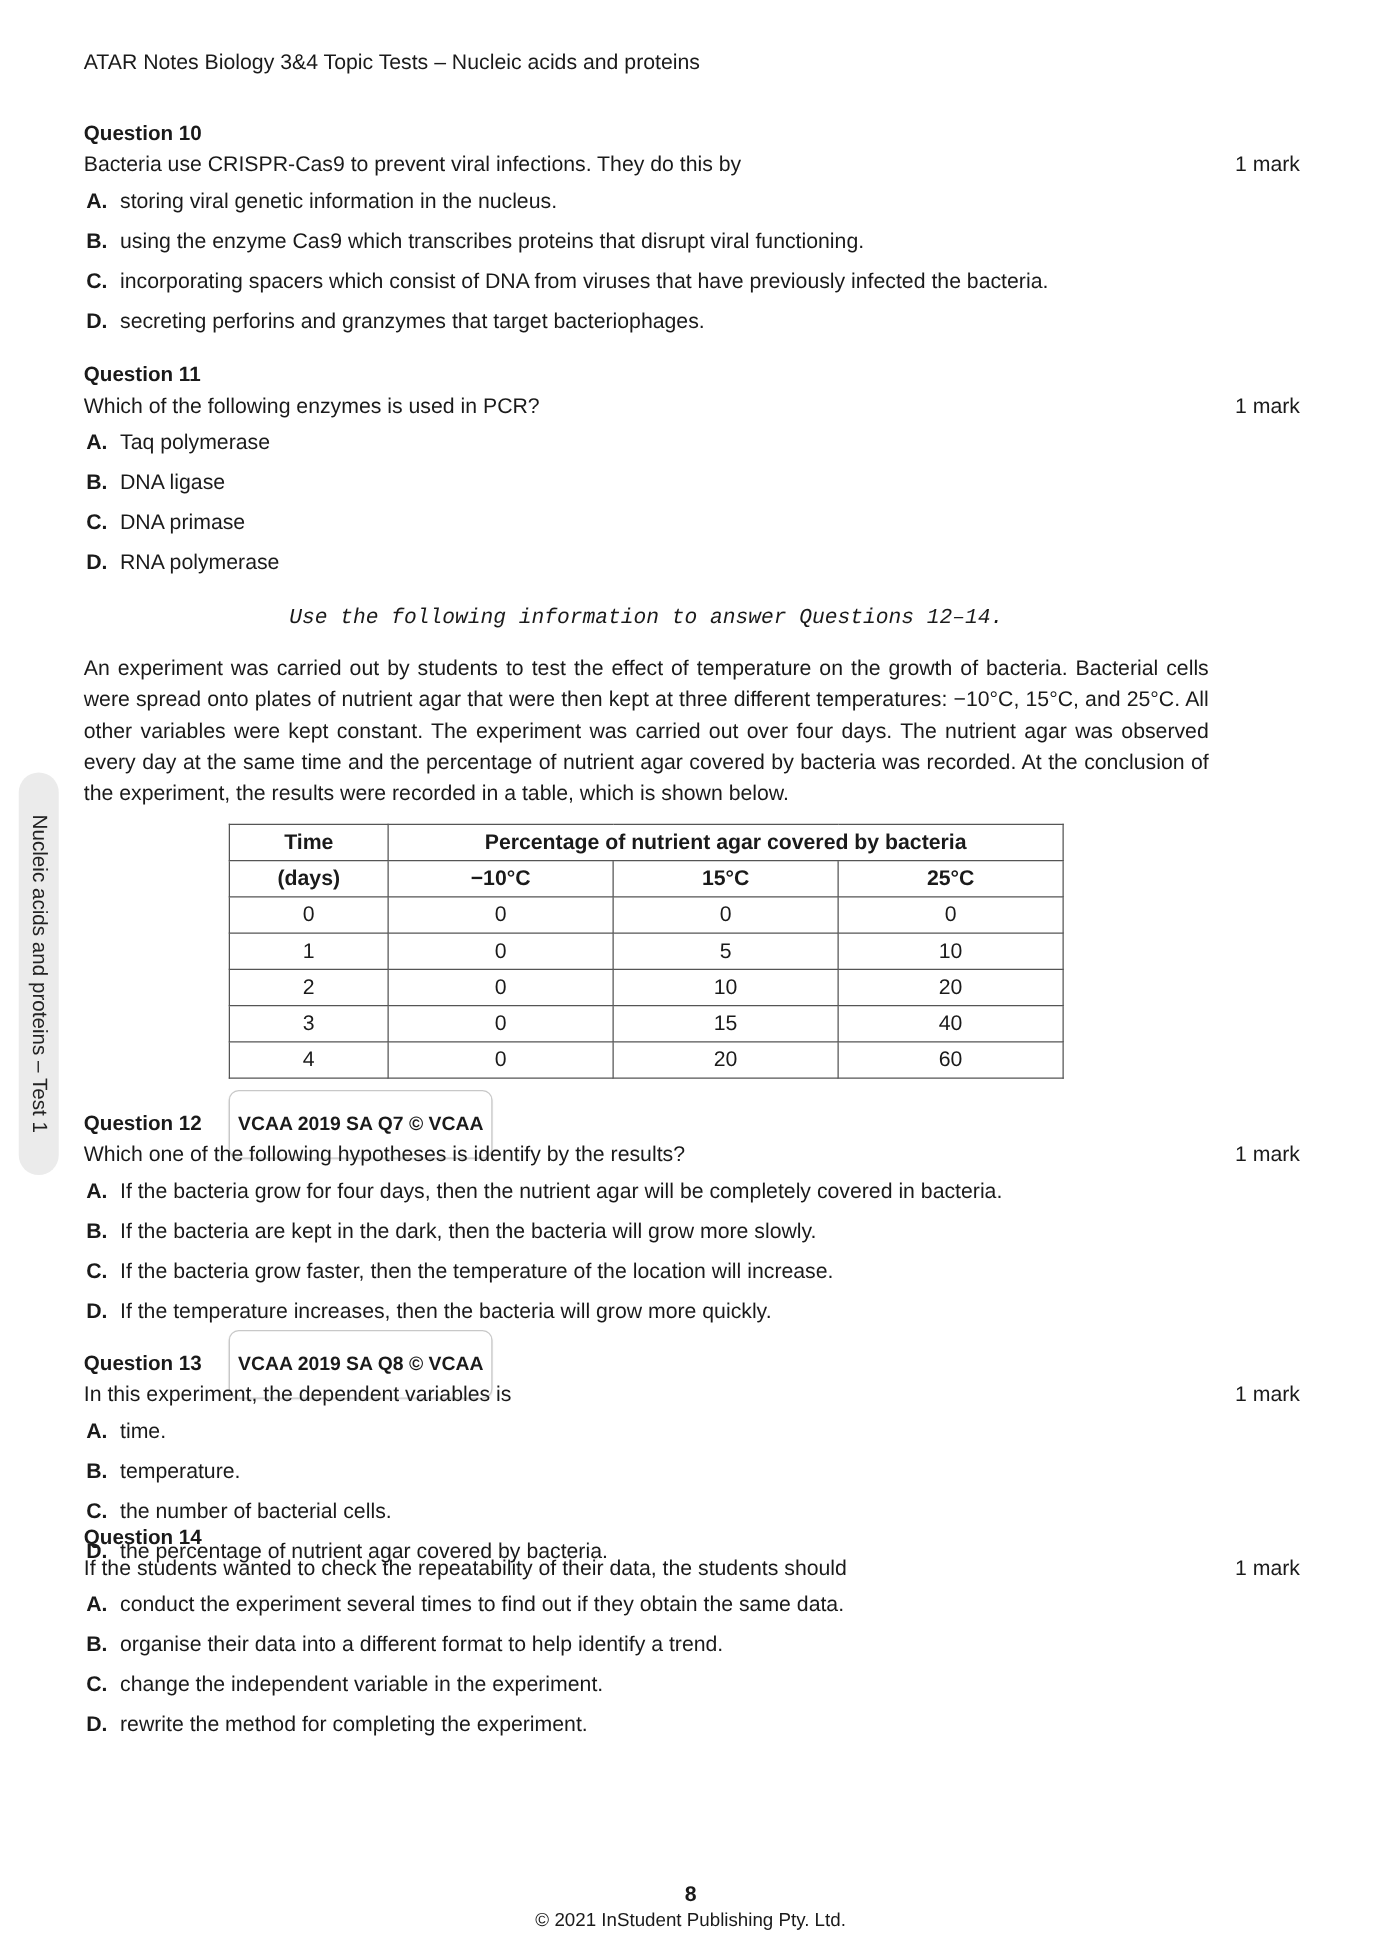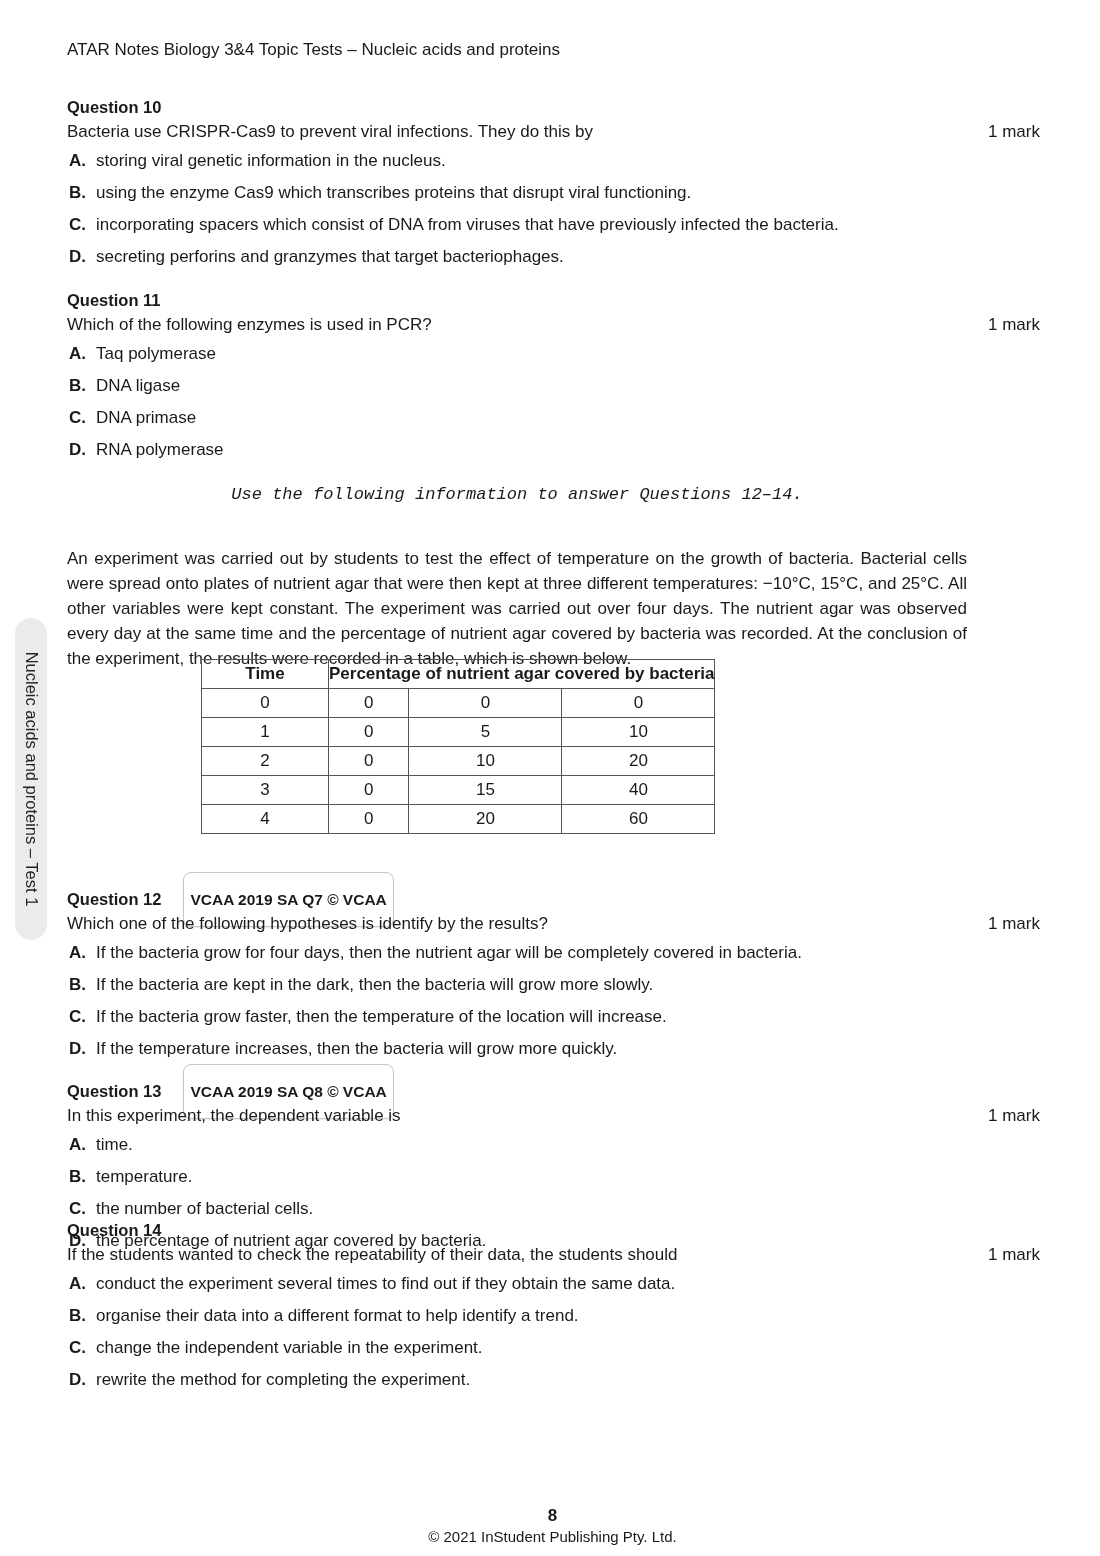--- a/index.html
+++ b/index.html
@@ -87,29 +87,27 @@
       font-family: Liberation Mono, monospace;
     }
     .para {
       position: absolute;
       left: 67px;
       top: 522px;
       width: 900px;
       font-size: 17px;
       line-height: 25px;
       text-align: justify;
-      margin-top: 24px;
     }
     table.data {
       position: absolute;
       left: 183px;
       top: 659px;
       border-collapse: collapse;
       font-size: 17px;
-      margin-left: 18px;
     }
     table.data th, table.data td {
       border: 1px solid #555;
       text-align: center;
       height: 28px;
       padding: 0;
     }
     table.data th { font-weight: bold; }
     .col-time { width: 126px; }
     .col-val { width: 179px; }
@@ -186,20 +184,26 @@
 <div class="intro">Use the following information to answer Questions 12–14.</div>
 <div class="para">An experiment was carried out by students to test the effect of temperature on the growth of bacteria. Bacterial cells were spread onto plates of nutrient agar that were then kept at three different temperatures: −10°C, 15°C, and 25°C. All other variables were kept constant. The experiment was carried out over four days. The nutrient agar was observed every day at the same time and the percentage of nutrient agar covered by bacteria was recorded. At the conclusion of the experiment, the results were recorded in a table, which is shown below.</div>
 
 <table class="data">
   <tbody>
       <tr>
     <th class="col-time"><span>Time</span></th>
     <th colspan="3">Percentage of nutrient agar covered by bacteria</th>
   </tr>
   <tr>
+    <th class="col-time">(days)</th>
+    <th class="col-val">−10°C</th>
+    <th class="col-val">15°C</th>
+    <th class="col-val">25°C</th>
+  </tr>
+  <tr>
     <td>0</td>
     <td>0</td>
     <td>0</td>
     <td>0</td>
   </tr>
   <tr>
     <td>1</td>
     <td>0</td>
     <td>5</td>
     <td>10</td>
@@ -251,21 +255,21 @@
       <span>If the temperature increases, then the bacteria will grow more quickly.</span>
     </div>
 </div>
 
 <div class="block" style="top:1079px;">
   <div class="q-title">
     <span>Question 13</span>
     <span class="source-badge">VCAA 2019 SA Q8 © VCAA</span>
   </div>
   <div class="stem">
-    <span>In this experiment, the dependent variable is</span>
+    <span>In this experiment, the dependent variables is</span>
     <span class="marks">1 mark</span>
   </div>
   <div class="option">
       <span class="letter">A.</span>
       <span>time.</span>
     </div>
   <div class="option">
       <span class="letter">B.</span>
       <span>temperature.</span>
     </div>

